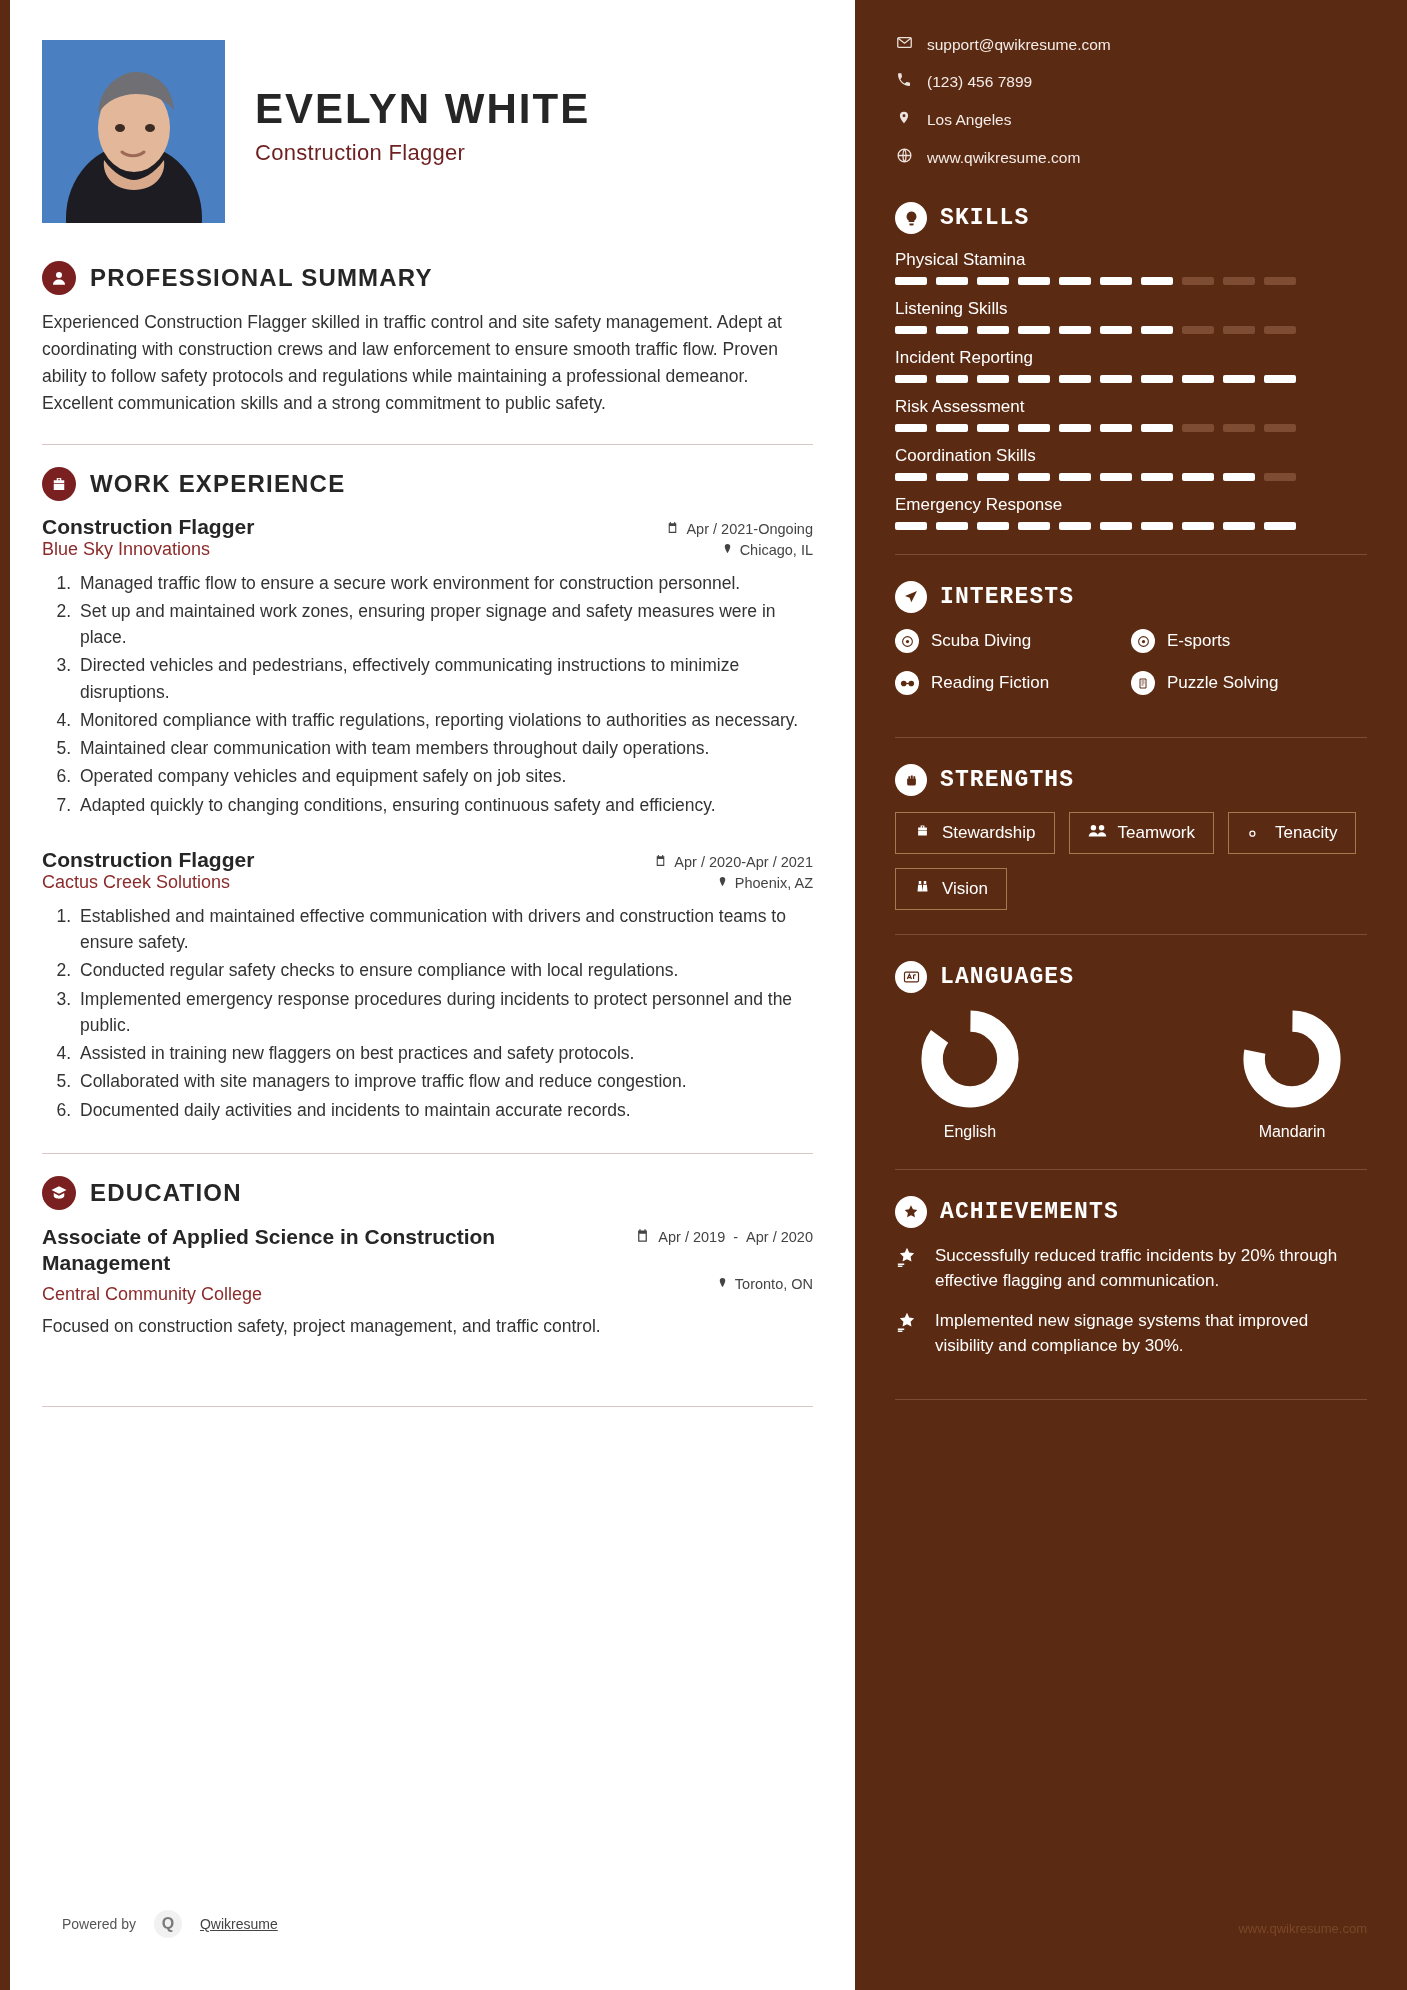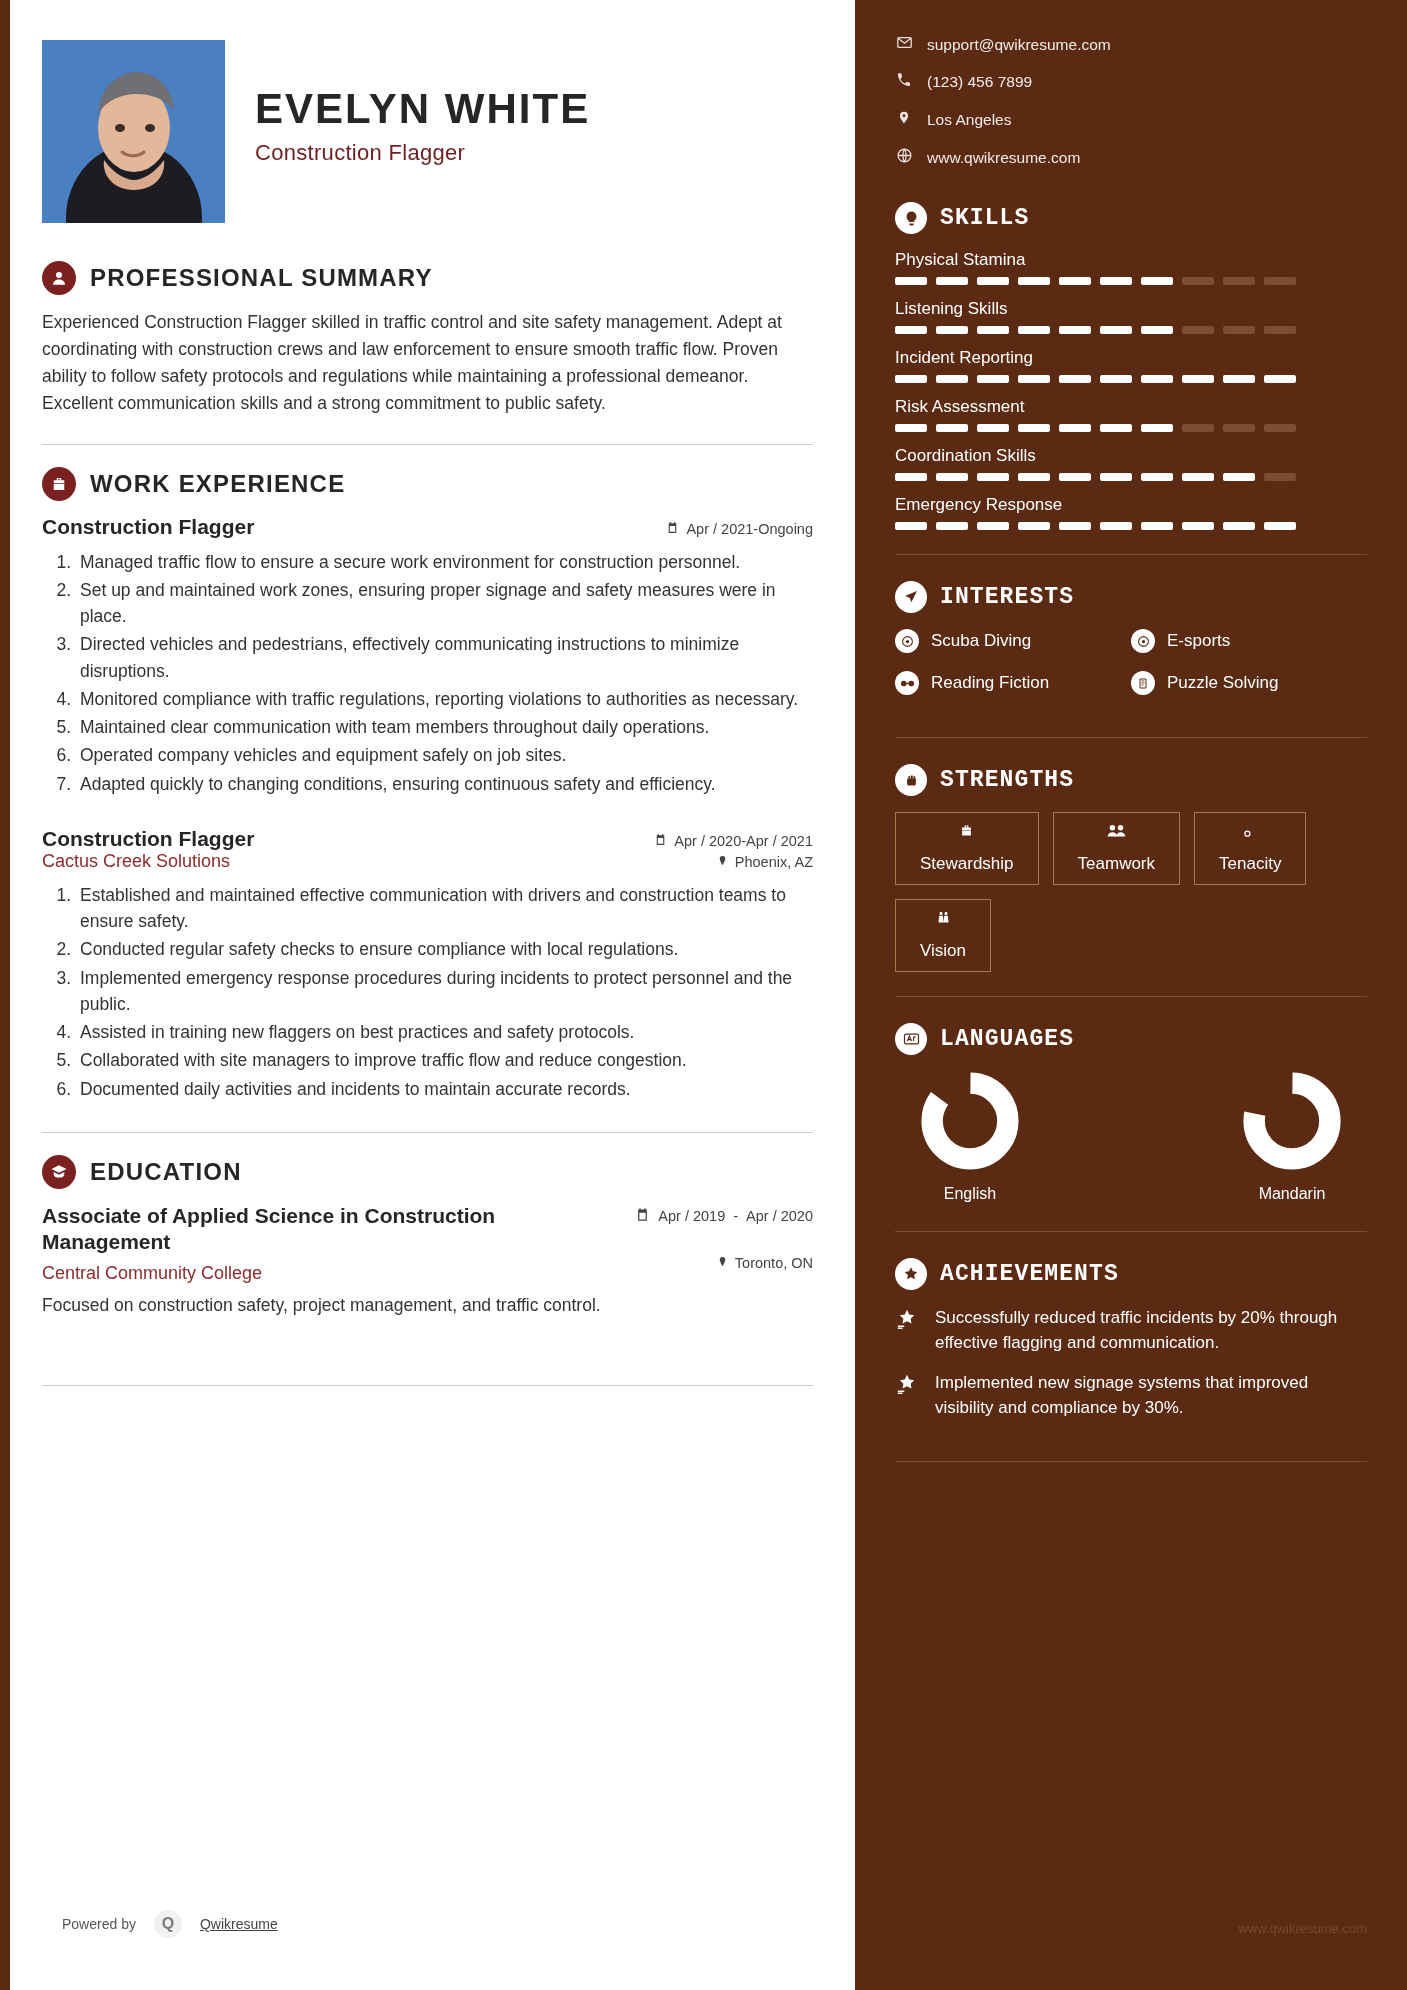--- a/index.html
+++ b/index.html
@@ -264,27 +264,26 @@
     display: flex; align-items: center; justify-content: center;
     flex: 0 0 auto;
   }
   .strength-grid {
     display: flex;
     flex-wrap: wrap;
     gap: 14px;
   }
   .strength {
     border: 1px solid #a9764f;
-    padding: 10px 24px;
+    padding: 10px 18px;
     display: flex;
     align-items: center;
     gap: 11px;
     font-size: 17px;
     color: #fff;
-    flex-direction: column;
   }
   .lang-grid {
     display: flex;
     justify-content: space-between;
     margin-top: 8px;
   }
   .lang {
     width: 150px;
     text-align: center;
   }
@@ -364,20 +363,31 @@
         <div class="job-pos">Construction Flagger</div>
         <div class="job-meta">
           <span>
             <svg width="13" height="13" viewBox="0 0 24 24" fill="#444">
                 <path d="M7 2v2H5v18h14V4h-2V2h-2v2H9V2zM7 9h10v11H7z"></path>
               </svg>
           </span>
           <span>Apr / 2021-Ongoing</span>
         </div>
       </div>
+      <div class="job-row">
+        <div class="job-company">Blue Sky Innovations</div>
+        <div class="job-meta">
+          <span>
+            <svg width="11" height="13" viewBox="0 0 24 24" fill="#444">
+                <path d="M12 2a6 6 0 0 0-6 6c0 4.5 6 14 6 14s6-9.5 6-14a6 6 0 0 0-6-6z"></path>
+              </svg>
+          </span>
+          <span>Chicago, IL</span>
+        </div>
+      </div>
       <ol class="bullets">
         <li>Managed traffic flow to ensure a secure work environment for construction personnel.</li>
         <li>Set up and maintained work zones, ensuring proper signage and safety measures were in place.</li>
         <li>Directed vehicles and pedestrians, effectively communicating instructions to minimize disruptions.</li>
         <li>Monitored compliance with traffic regulations, reporting violations to authorities as necessary.</li>
         <li>Maintained clear communication with team members throughout daily operations.</li>
         <li>Operated company vehicles and equipment safely on job sites.</li>
         <li>Adapted quickly to changing conditions, ensuring continuous safety and efficiency.</li>
       </ol>
     </div>

